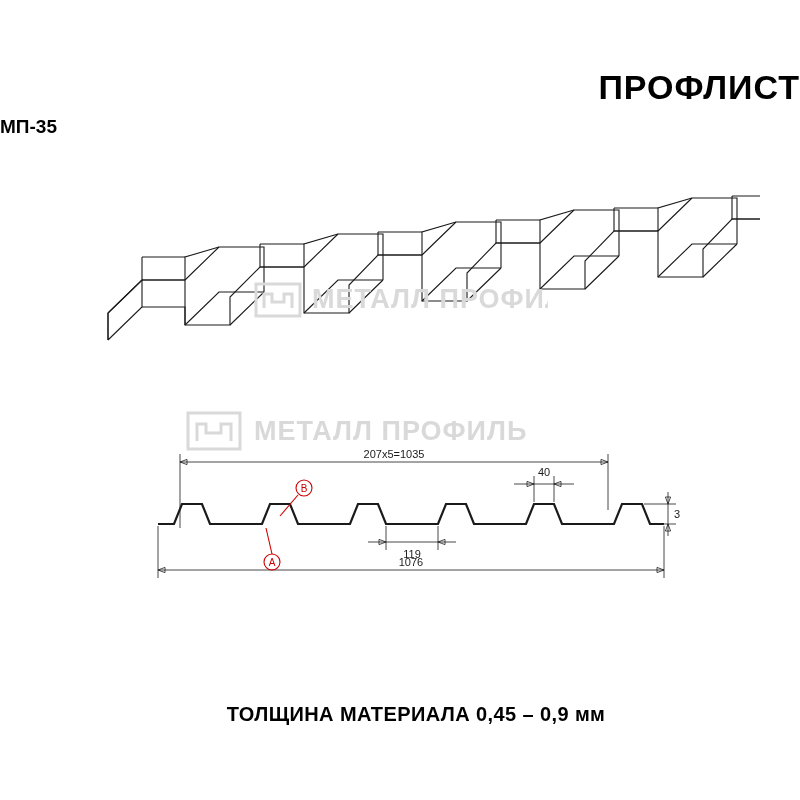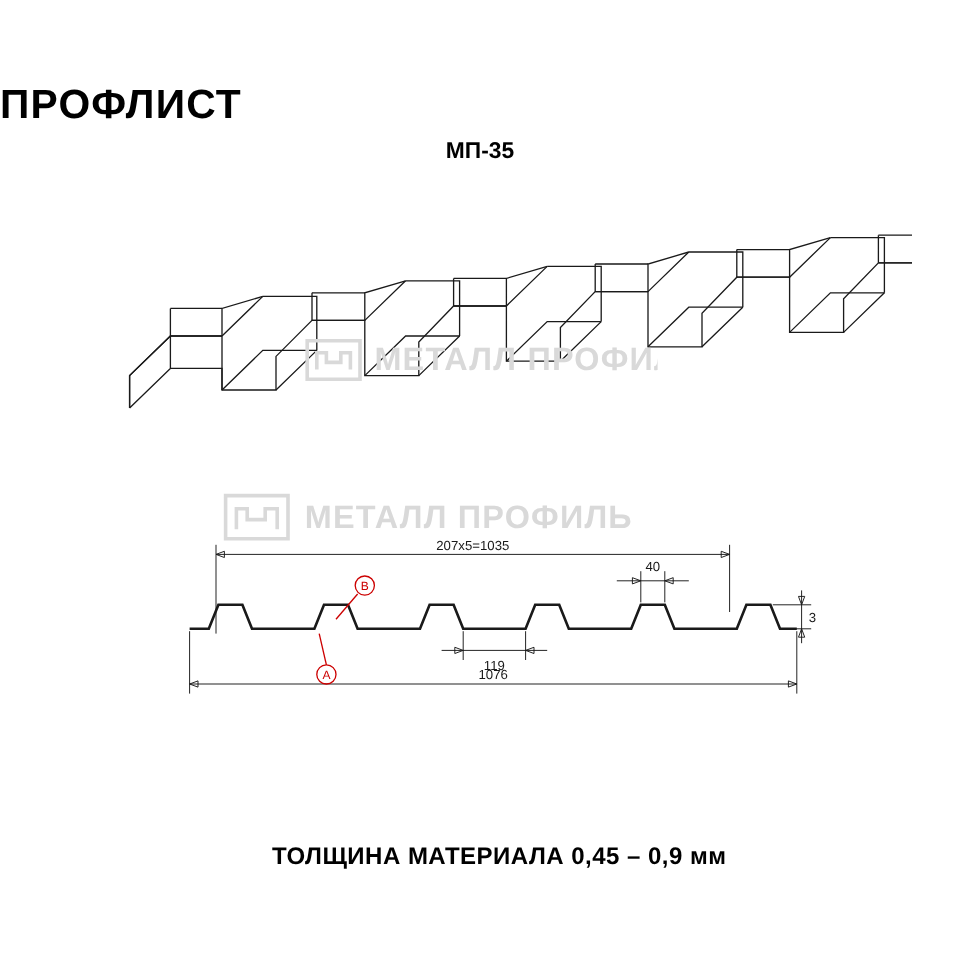--- a/index.html
+++ b/index.html
@@ -18,31 +18,31 @@
   .page {
     position: relative;
     width: 800px;
     height: 800px;
   }
   .title {
     position: absolute;
     top: 68px;
     left: 0;
     width: 800px;
-    text-align: left;
+    text-align: right;
     font-size: 34px;
     font-weight: bold;
     letter-spacing: 1px;
   }
   .subtitle {
     position: absolute;
     top: 116px;
     left: 0;
     width: 800px;
-    text-align: center;
+    text-align: left;
     font-size: 19px;
     font-weight: bold;
   }
   .footer {
     position: absolute;
     top: 703px;
     left: 16px;
     width: 800px;
     text-align: center;
     font-size: 20px;

